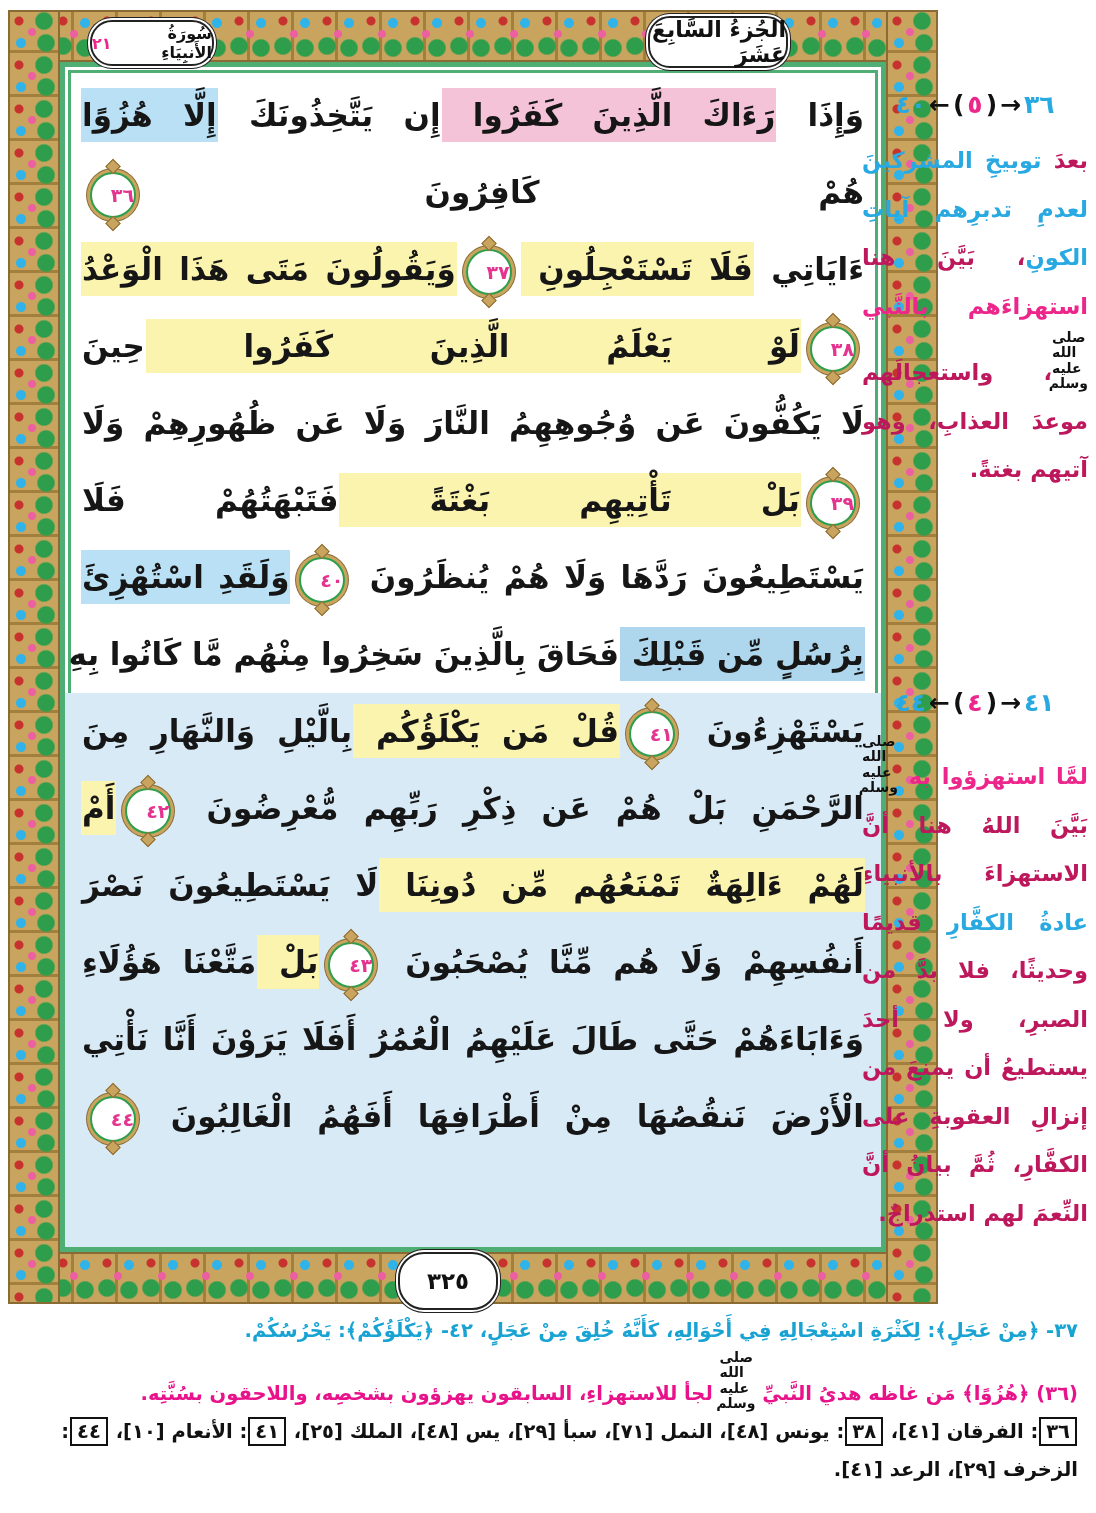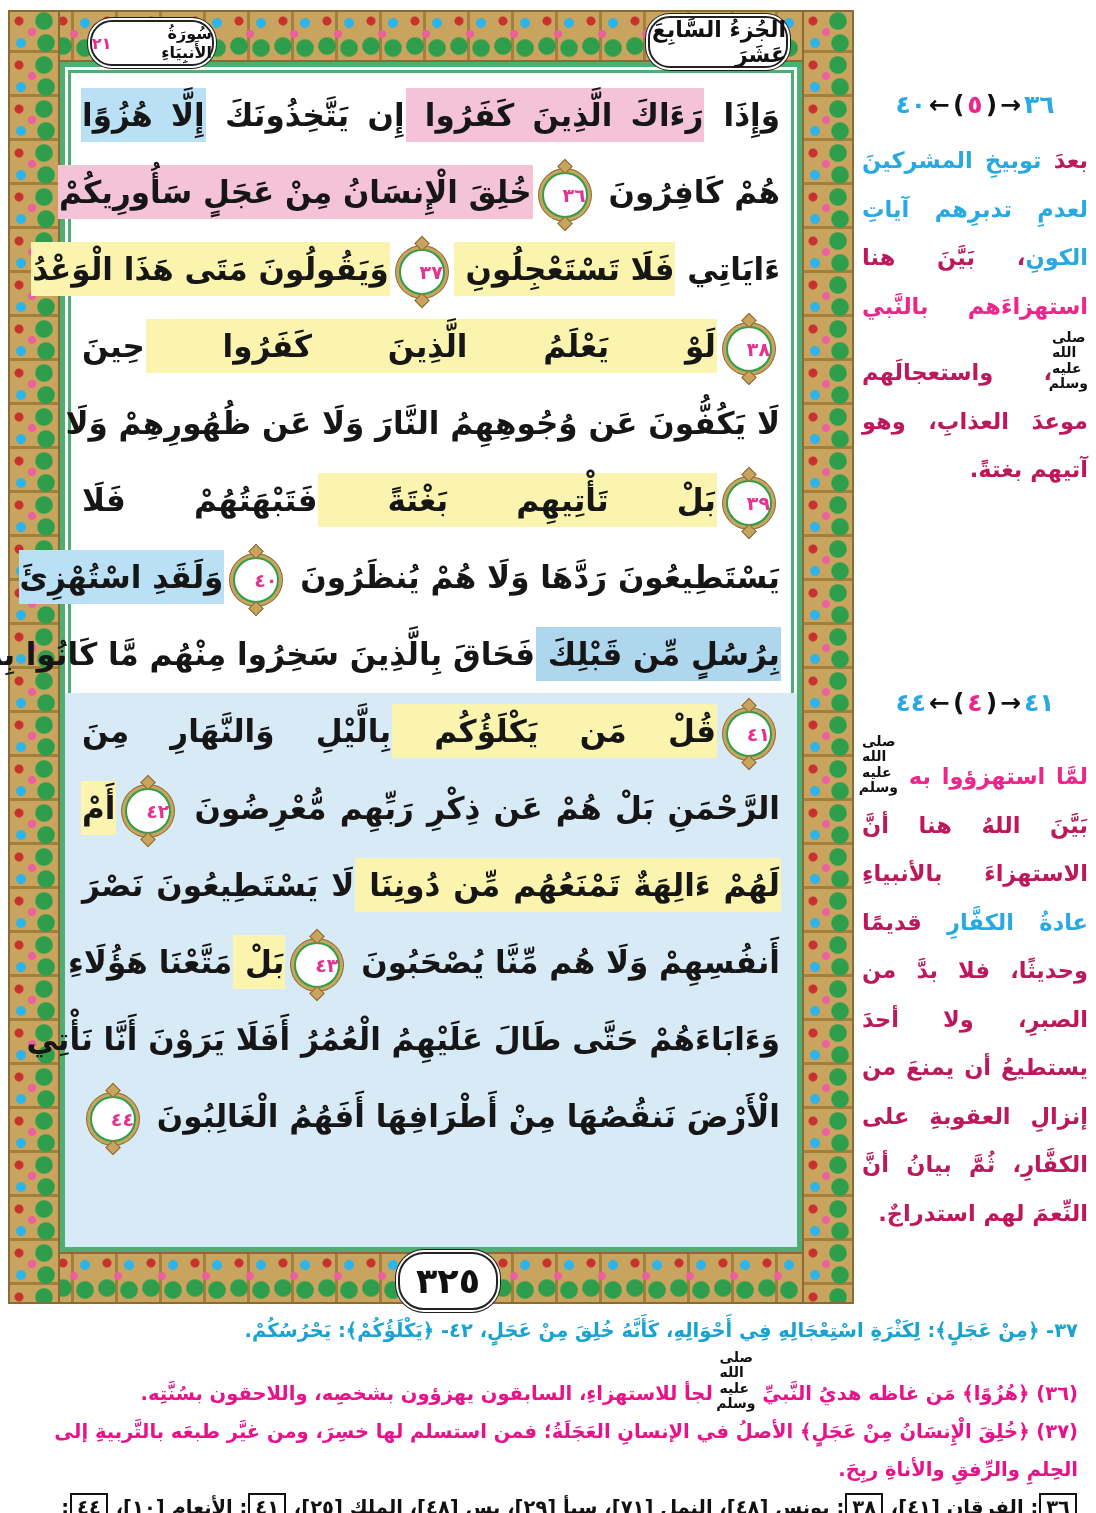--- a/index.html
+++ b/index.html
@@ -1,20 +1,20 @@
 <!DOCTYPE html>
 <html lang="ar" dir="rtl"><head>
 <meta charset="utf-8">
 <style>
   html,body{margin:0;padding:0;background:#fff;}
   body{width:1096px;height:1513px;position:relative;overflow:hidden;
        font-family:"DejaVu Sans", sans-serif;color:#111;}
 
   
-  .mushaf-frame{position:absolute;left:8px;top:10px;width:846px;height:1294px;}
+  .mushaf-frame{position:absolute;left:8px;top:10px;width:930px;height:1294px;}
   .band{position:absolute;box-shadow:inset 0 0 0 2px #8a6b33;}
   .band-h{
     background:
       radial-gradient(circle at 11px 11px, #c8322e 0 4px, transparent 5px),
       radial-gradient(circle at 33px 13px, #2fb3e8 0 4.5px, transparent 5.5px),
       radial-gradient(circle at 22px 24px, #ec5fa1 0 3.5px, transparent 4.5px),
       radial-gradient(circle at 11px 36px, #2f9e4c 0 8px, transparent 9.5px),
       radial-gradient(circle at 33px 38px, #2f9e4c 0 8px, transparent 9.5px),
       repeating-linear-gradient(90deg,#c9a45f 0 19px,#a37f3d 19px 22px,#c9a45f 22px 44px);
     background-size:44px 52px,44px 52px,44px 52px,44px 52px,44px 52px,auto;
@@ -58,21 +58,21 @@
     background:#c9a45f;border:1px solid #8a6b33;transform:translateX(-50%) rotate(45deg);}
   .vmarker::before{top:-13px;} .vmarker::after{bottom:-13px;}
   .vnum{font-size:19px;font-weight:bold;color:#e5348f;line-height:42px;display:block;}
 
   
   .cartouche{position:absolute;background:#fff;border:2px solid #222;border-radius:22px;
     box-shadow:0 0 0 2px #fff, 0 0 0 3px #222;
     display:flex;align-items:center;justify-content:center;gap:6px;z-index:5;}
   .surah-cart{left:90px;top:20px;width:120px;height:42px;font-size:16px;font-weight:bold;}
   .juz-cart{left:648px;top:16px;width:136px;height:48px;font-size:22px;font-weight:bold;}
-  .pageno-cart{left:398px;top:1252px;width:96px;height:54px;font-size:35px;font-weight:bold;border-radius:26px;}
+  .pageno-cart{left:398px;top:1252px;width:96px;height:54px;font-size:23px;font-weight:bold;border-radius:26px;}
   .surah-num{color:#ec268b;}
 
   
   .margin-col{position:absolute;width:226px;direction:rtl;}
   .mnote-1{left:862px;top:88px;}
   .mnote-2{left:862px;top:686px;}
   .mnote-header{display:flex;direction:ltr;justify-content:center;align-items:center;gap:3px;
     font-size:25px;font-weight:bold;line-height:34px;}
   .mh-num{color:#29a9e1;} .mh-count{color:#ec268b;} .mh-paren,.mh-arrow{color:#111;}
   .mnote-body{margin-top:14px;font-size:22.5px;font-weight:bold;line-height:48.5px;
@@ -94,28 +94,28 @@
 <div class="mushaf-frame">
   <div class="band band-h band-top"></div>
   <div class="band band-h band-bottom"></div>
   <div class="band band-v band-left"></div>
   <div class="band band-v band-right"></div>
 
   <div class="text-area">
     <div class="wash-bg"></div>
     <div id="quran-lines">
         <div class="qline"><span class="qseg">وَإِذَا </span><span class="qseg h-pink">رَءَاكَ الَّذِينَ كَفَرُوا </span><span class="qseg">إِن يَتَّخِذُونَكَ </span><span class="qseg h-blue">إِلَّا هُزُوًا</span></div>
-        <div class="qline"><span class="qseg">هُمْ كَافِرُونَ </span><span class="vmarker"><span class="vnum">٣٦</span></span><span class="qseg h-pink">خُلِقَ الْإِنسَانُ مِنْ عَجَلٍ سَأُورِيكُمْ</span></div>
+        <div class="qline"><span class="qseg">هُمْ كَافِرُونَ </span><span class="vmarker"><span class="vnum">٣٦</span></span></div>
         <div class="qline"><span class="qseg">ءَايَاتِي </span><span class="qseg h-yellow">فَلَا تَسْتَعْجِلُونِ </span><span class="vmarker"><span class="vnum">٣٧</span></span><span class="qseg h-yellow">وَيَقُولُونَ مَتَى هَذَا الْوَعْدُ</span></div>
         <div class="qline"><span class="vmarker"><span class="vnum">٣٨</span></span><span class="qseg h-yellow">لَوْ يَعْلَمُ الَّذِينَ كَفَرُوا </span><span class="qseg">حِينَ</span></div>
         <div class="qline"><span class="qseg">لَا يَكُفُّونَ عَن وُجُوهِهِمُ النَّارَ وَلَا عَن ظُهُورِهِمْ وَلَا</span></div>
         <div class="qline"><span class="vmarker"><span class="vnum">٣٩</span></span><span class="qseg h-yellow">بَلْ تَأْتِيهِم بَغْتَةً </span><span class="qseg">فَتَبْهَتُهُمْ فَلَا</span></div>
         <div class="qline"><span class="qseg">يَسْتَطِيعُونَ رَدَّهَا وَلَا هُمْ يُنظَرُونَ </span><span class="vmarker"><span class="vnum">٤٠</span></span><span class="qseg h-blue">وَلَقَدِ اسْتُهْزِئَ</span></div>
         <div class="qline"><span class="qseg h-blue2">بِرُسُلٍ مِّن قَبْلِكَ </span><span class="qseg">فَحَاقَ بِالَّذِينَ سَخِرُوا مِنْهُم مَّا كَانُوا بِهِ</span></div>
-        <div class="qline"><span class="vmarker"><span class="vnum">٤١</span></span><span class="qseg h-yellow">قُلْ مَن يَكْلَؤُكُم </span><span class="qseg">بِالَّيْلِ وَالنَّهَارِ مِنَ</span></div>
+        <div class="qline"><span class="qseg">يَسْتَهْزِءُونَ </span><span class="vmarker"><span class="vnum">٤١</span></span><span class="qseg h-yellow">قُلْ مَن يَكْلَؤُكُم </span><span class="qseg">بِالَّيْلِ وَالنَّهَارِ مِنَ</span></div>
         <div class="qline"><span class="qseg">الرَّحْمَنِ بَلْ هُمْ عَن ذِكْرِ رَبِّهِم مُّعْرِضُونَ </span><span class="vmarker"><span class="vnum">٤٢</span></span><span class="qseg h-yellow">أَمْ</span></div>
         <div class="qline"><span class="qseg h-yellow">لَهُمْ ءَالِهَةٌ تَمْنَعُهُم مِّن دُونِنَا </span><span class="qseg">لَا يَسْتَطِيعُونَ نَصْرَ</span></div>
         <div class="qline"><span class="qseg">أَنفُسِهِمْ وَلَا هُم مِّنَّا يُصْحَبُونَ </span><span class="vmarker"><span class="vnum">٤٣</span></span><span class="qseg h-yellow">بَلْ </span><span class="qseg">مَتَّعْنَا هَؤُلَاءِ</span></div>
         <div class="qline"><span class="qseg">وَءَابَاءَهُمْ حَتَّى طَالَ عَلَيْهِمُ الْعُمُرُ أَفَلَا يَرَوْنَ أَنَّا نَأْتِي</span></div>
         <div class="qline"><span class="qseg">الْأَرْضَ نَنقُصُهَا مِنْ أَطْرَافِهَا أَفَهُمُ الْغَالِبُونَ </span><span class="vmarker"><span class="vnum">٤٤</span></span></div>
       </div>
   </div>
 </div>
 
 <div class="cartouche surah-cart">
@@ -151,15 +151,14 @@
     <span class="mh-paren">)</span>
     <span class="mh-arrow">→</span>
     <span class="mh-num">٤١</span>
   </div>
   <div class="mnote-body" id="mnote-body-1"><span class="mc-pink">لمَّا استهزؤوا به </span><span class="saw">صلى الله عليه وسلم</span><span class="mc-black"> بَيَّنَ اللهُ هنا أنَّ الاستهزاءَ بالأنبياءِ </span><span class="mc-blue">عادةُ الكفَّارِ</span><span class="mc-black"> قديمًا وحديثًا، فلا بدَّ من الصبرِ، ولا أحدَ يستطيعُ أن يمنعَ من إنزالِ العقوبةِ على الكفَّارِ، ثُمَّ بيانُ أنَّ النِّعمَ لهم استدراجٌ.</span></div>
 </div>
 
 <div class="footnotes" id="footnotes">
     <p class="fn-line fn-blue"><span>٣٧- ﴿مِنْ عَجَلٍ﴾: لِكَثْرَةِ اسْتِعْجَالِهِ فِي أَحْوَالِهِ، كَأَنَّهُ خُلِقَ مِنْ عَجَلٍ، ٤٢- ﴿يَكْلَؤُكُمْ﴾: يَحْرُسُكُمْ.</span></p>
     <p class="fn-line fn-pink"><span>(٣٦) ﴿هُزُوًا﴾ مَن غاظه هديُ النَّبيِّ </span><span class="saw">صلى الله عليه وسلم</span><span> لجأ للاستهزاءِ، السابقون يهزؤون بشخصِه، واللاحقون بسُنَّتِه.</span></p>
-    <p class="fn-line fn-pink"><span>(٣٧) ﴿خُلِقَ الْإِنسَانُ مِنْ عَجَلٍ﴾ الأصلُ في الإنسانِ العَجَلَةُ؛ فمن استسلم لها خسِرَ، ومن غيَّر طبعَه بالتَّربيةِ إلى الحِلمِ والرِّفقِ والأناةِ ربِحَ.</span></p>
     <p class="fn-line fn-black"><span class="ref-box">٣٦</span><span>: الفرقان [٤١]، </span><span class="ref-box">٣٨</span><span>: يونس [٤٨]، النمل [٧١]، سبأ [٢٩]، يس [٤٨]، الملك [٢٥]، </span><span class="ref-box">٤١</span><span>: الأنعام [١٠]، </span><span class="ref-box">٤٤</span><span>: الزخرف [٢٩]، الرعد [٤١].</span></p>
   </div>
 
 </body></html>

